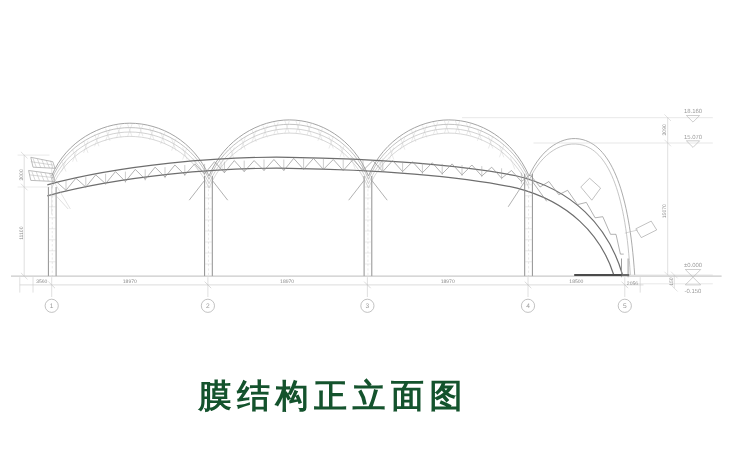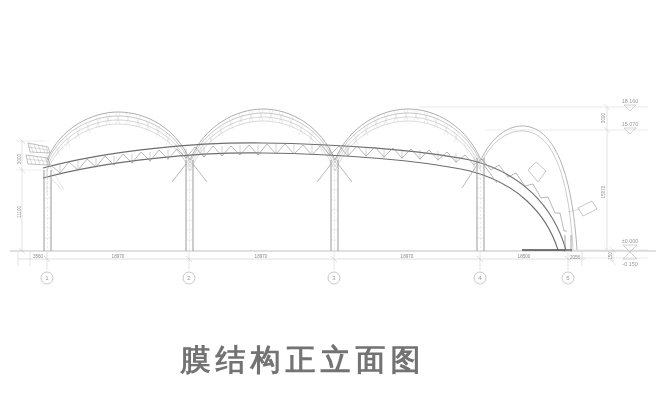--- a/index.html
+++ b/index.html
@@ -9,21 +9,21 @@
     overflow:hidden;position:relative;
   }
   #stage{position:absolute;left:0;top:0;width:666px;height:413px;}
   svg{display:block;}
   .dimtext{font-family:"Liberation Sans",sans-serif;font-size:4.6px;fill:#8a8a8a;}
   .dimtext-r{font-family:"Liberation Sans",sans-serif;font-size:5.4px;fill:#9a9a9a;}
   .gridnum{font-family:"Liberation Sans",sans-serif;font-size:6px;fill:#9a9a9a;}
   .title{
     position:absolute;left:0;top:340px;width:606px;text-align:center;
     font-family:Liberation Sans, sans-serif;
-    font-size:30px;font-weight:bold;color:#737373;letter-spacing:5px;
+    font-size:30px;font-weight:bold;color:#14532d;letter-spacing:5px;
     user-select:none;
   }
 </style>
 </head>
 <body>
 
 <div id="stage">
 <svg width="666" height="413" viewBox="0 0 666 413" xmlns="http://www.w3.org/2000/svg">
   <rect x="0" y="0" width="666" height="413" fill="#ffffff"></rect>
 

